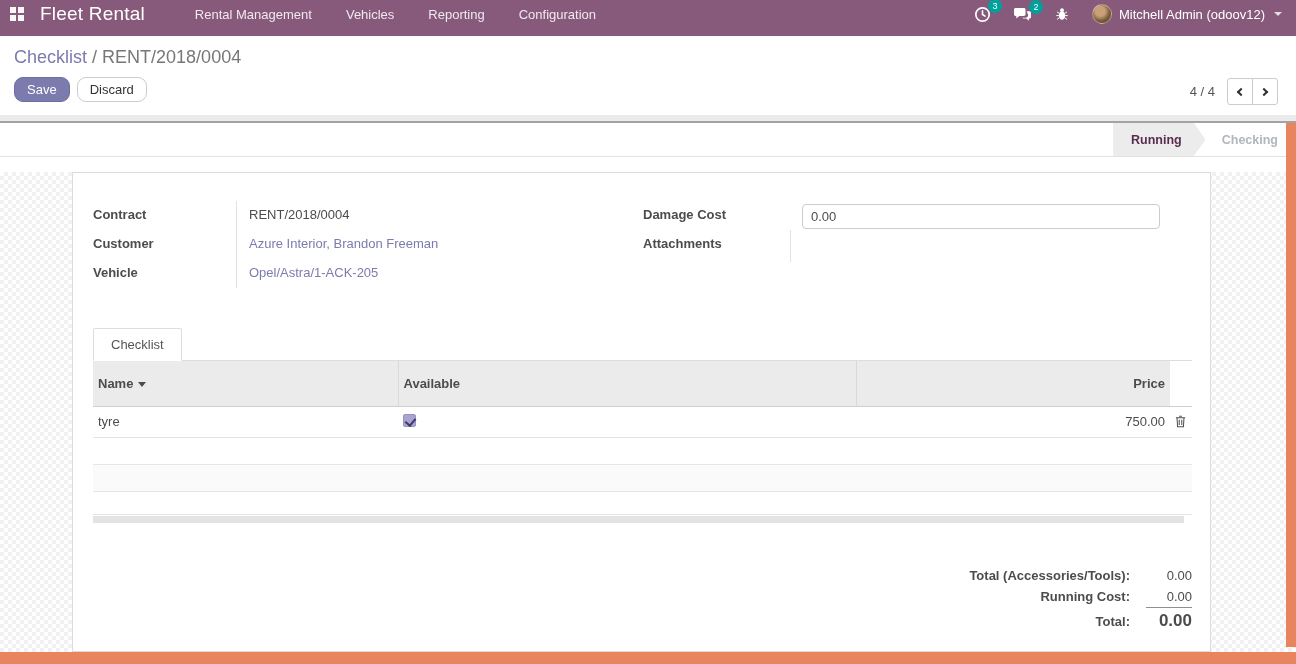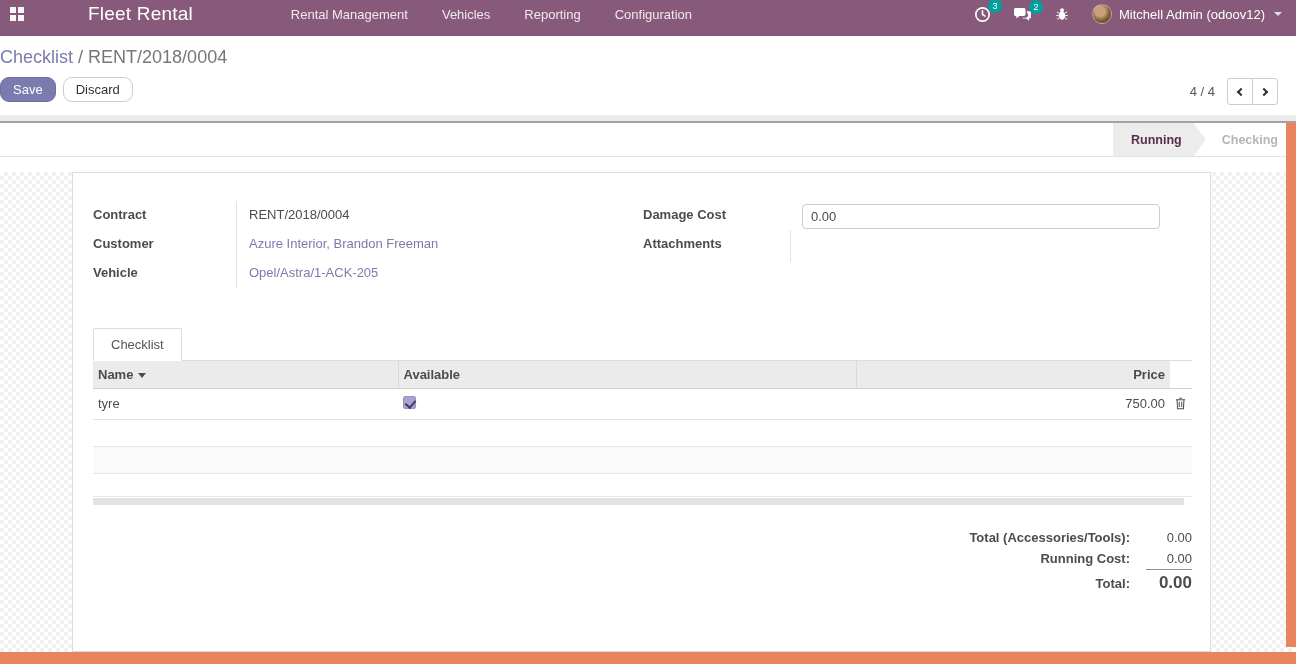--- a/index.html
+++ b/index.html
@@ -1,36 +1,36 @@
 <!DOCTYPE html>
 <html><head>
 <meta charset="utf-8">
 <style>
   * { margin:0; padding:0; box-sizing:border-box; }
   html,body { width:1296px; height:664px; }
   body { font-family:"Liberation Sans", sans-serif; font-size:13px; color:#4c4c4c; background:#fff; }
   .screen { position:relative; width:1296px; height:664px; overflow:hidden; }
 
   
-  .navbar { height:36px; background:#875A7B; color:#fff; display:flex; align-items:center; padding:0 14px 8px 10px;gap:48px; }
+  .navbar { height:36px; background:#875A7B; color:#fff; display:flex; align-items:center; padding:0 14px 8px 10px; }
   .apps-grid { display:grid; grid-template-columns:6px 6px; grid-template-rows:6px 6px; gap:2px; margin-right:16px; cursor:pointer; }
   .apps-grid span { background:#fff; opacity:.95; }
   .brand { font-size:19px; font-weight:400; margin-right:50px; letter-spacing:.2px; }
   .nav-menu { display:flex; gap:34px; }
   .nav-menu .menu-item { font-size:13px; color:#f0e9ee; cursor:pointer; }
   .nav-right { margin-left:auto; display:flex; align-items:center; gap:22px; }
   .systray-item { position:relative; display:inline-flex; align-items:center; cursor:pointer; }
   .badge { position:absolute; top:-7px; right:-11px; background:#00A09D; color:#fff; font-size:9px; line-height:14px; min-width:14px; text-align:center; border-radius:8px; padding:0 3px; }
   .user-menu { display:flex; align-items:center; gap:7px; cursor:pointer; }
   .avatar { width:20px; height:20px; border-radius:50%; background:radial-gradient(circle at 40% 35%, #c9a079 0 30%, #7a5a3a 60%, #4a3420 100%); border:1px solid rgba(255,255,255,.4); }
   .user-name { font-size:13px; color:#fff; }
   .caret-down { width:0; height:0; border-left:4px solid transparent; border-right:4px solid transparent; border-top:4px solid #e6dbe2; margin-left:2px; }
 
   
-  .control-panel { background:#fff; height:79px; position:relative; padding:11px 18px 0 0; }
+  .control-panel { background:#fff; height:79px; position:relative; padding:11px 18px 0 14px; }
   .breadcrumb { font-size:18px; color:#777; }
   .breadcrumb .bc-parent { color:#7C7BAD; cursor:pointer; }
   .buttons-row { margin-top:9px; display:flex; gap:7px; }
   .btn { font-size:13px; padding:4px 12px; border-radius:9px; cursor:pointer; border:1px solid transparent; }
   .btn-primary { background:#7C7BAD; border-color:#6f6ea2; color:#fff; }
   .btn-default { background:#fff; border-color:#ccc; color:#333; font-weight:500; }
   .pager { position:absolute; right:18px; bottom:10px; display:flex; align-items:center; gap:12px; }
   .pager-text { color:#555; }
   .pager-btns { display:flex; }
   .pager-btn { width:26px; height:27px; background:#fff; border:1px solid #ccc; display:inline-flex; align-items:center; justify-content:center; cursor:pointer; }
@@ -69,37 +69,37 @@
   .o-input { width:358px; height:25px; border:1px solid #ccc; border-radius:4px; padding:0 8px; font-size:13px; color:#4c4c4c; font-family:"Liberation Sans",sans-serif; margin-top:-3px; }
   .empty-val { min-height:32px; }
 
   
   .notebook { margin-top:40px; }
   .nav-tabs { border-bottom:1px solid #ddd; padding-left:0; }
   .tab-active { display:inline-block; background:#fff; border:1px solid #ddd; border-bottom:1px solid #fff; margin-bottom:-1px; padding:8px 17px; color:#555; cursor:pointer; border-radius:2px 2px 0 0; }
 
   
   .o-list { width:100%; border-collapse:collapse; table-layout:fixed; }
-  .o-list th { background:#ebebeb; font-weight:bold; color:#4c4c4c; text-align:left; height:27px; padding:0 5px; border-bottom:1px solid #cfcfcf; }
+  .o-list th { background:#ebebeb; font-weight:bold; color:#4c4c4c; text-align:left; height:45px; padding:0 5px; border-bottom:1px solid #cfcfcf; }
   .o-list th.col-available, .o-list th.col-price { border-left:1px solid #d9d9d9;margin-top:28px; }
   .o-list th.col-price { text-align:right; }
   .o-list th.col-trash { background:#fff; border-bottom:1px solid #cfcfcf; }
   .o-list td { height:31px; padding:0 5px; border-bottom:1px solid #e3e3e3; background:#fff; }
   .o-list td.cell-price { text-align:right; }
   .sort-caret { display:inline-block; width:0; height:0; border-left:4px solid transparent; border-right:4px solid transparent; border-top:5px solid #4c4c4c; margin-left:5px; vertical-align:middle; }
   .o-checkbox { display:inline-block; width:13px; height:13px; background:#a9a4cf; border:1px solid #9892c4; border-radius:2px; position:relative; }
   .o-checkbox::after { content:""; position:absolute; left:3px; top:1px; width:5px; height:8px; border:solid #3d3a6b; border-width:0 2px 2px 0; transform:rotate(40deg); }
   .empty-row td { border-bottom:1px solid #e6e6e6; }
   .empty-row.h27 td { height:27px; }
   .empty-row.h23 td { height:23px; }
   .empty-row.shade td { background:#fafafa; }
   .list-scrollbar { height:7px; background:#e3e3e3; margin-top:1px; width:calc(100% - 8px); }
 
   
-  .totals { display:table; margin-left:auto; margin-top:22px; }
+  .totals { display:table; margin-left:auto; margin-top:42px; }
   .totals .t-row { display:table-row; }
   .totals .t-label { display:table-cell; font-weight:bold; text-align:right; padding:3px 16px 3px 0; }
   .totals .t-value { display:table-cell; text-align:right; min-width:46px; padding:3px 0; }
   .totals .t-final .t-value { border-top:1px solid #8f8f8f; font-size:17px; font-weight:bold; }
 
   
   .v-scroll { position:absolute; right:0; top:123px; width:10px; height:524px; background:#E8845E; }
   .h-scroll { position:absolute; left:0; bottom:0; width:100%; height:12px; background:#E8845E; }
 
   svg { display:block; }

